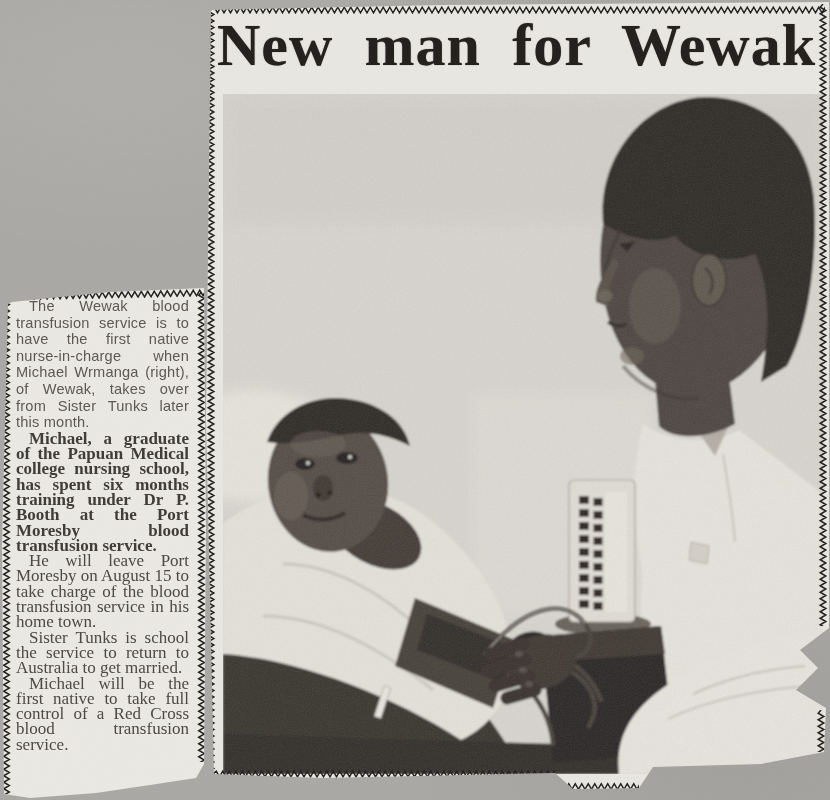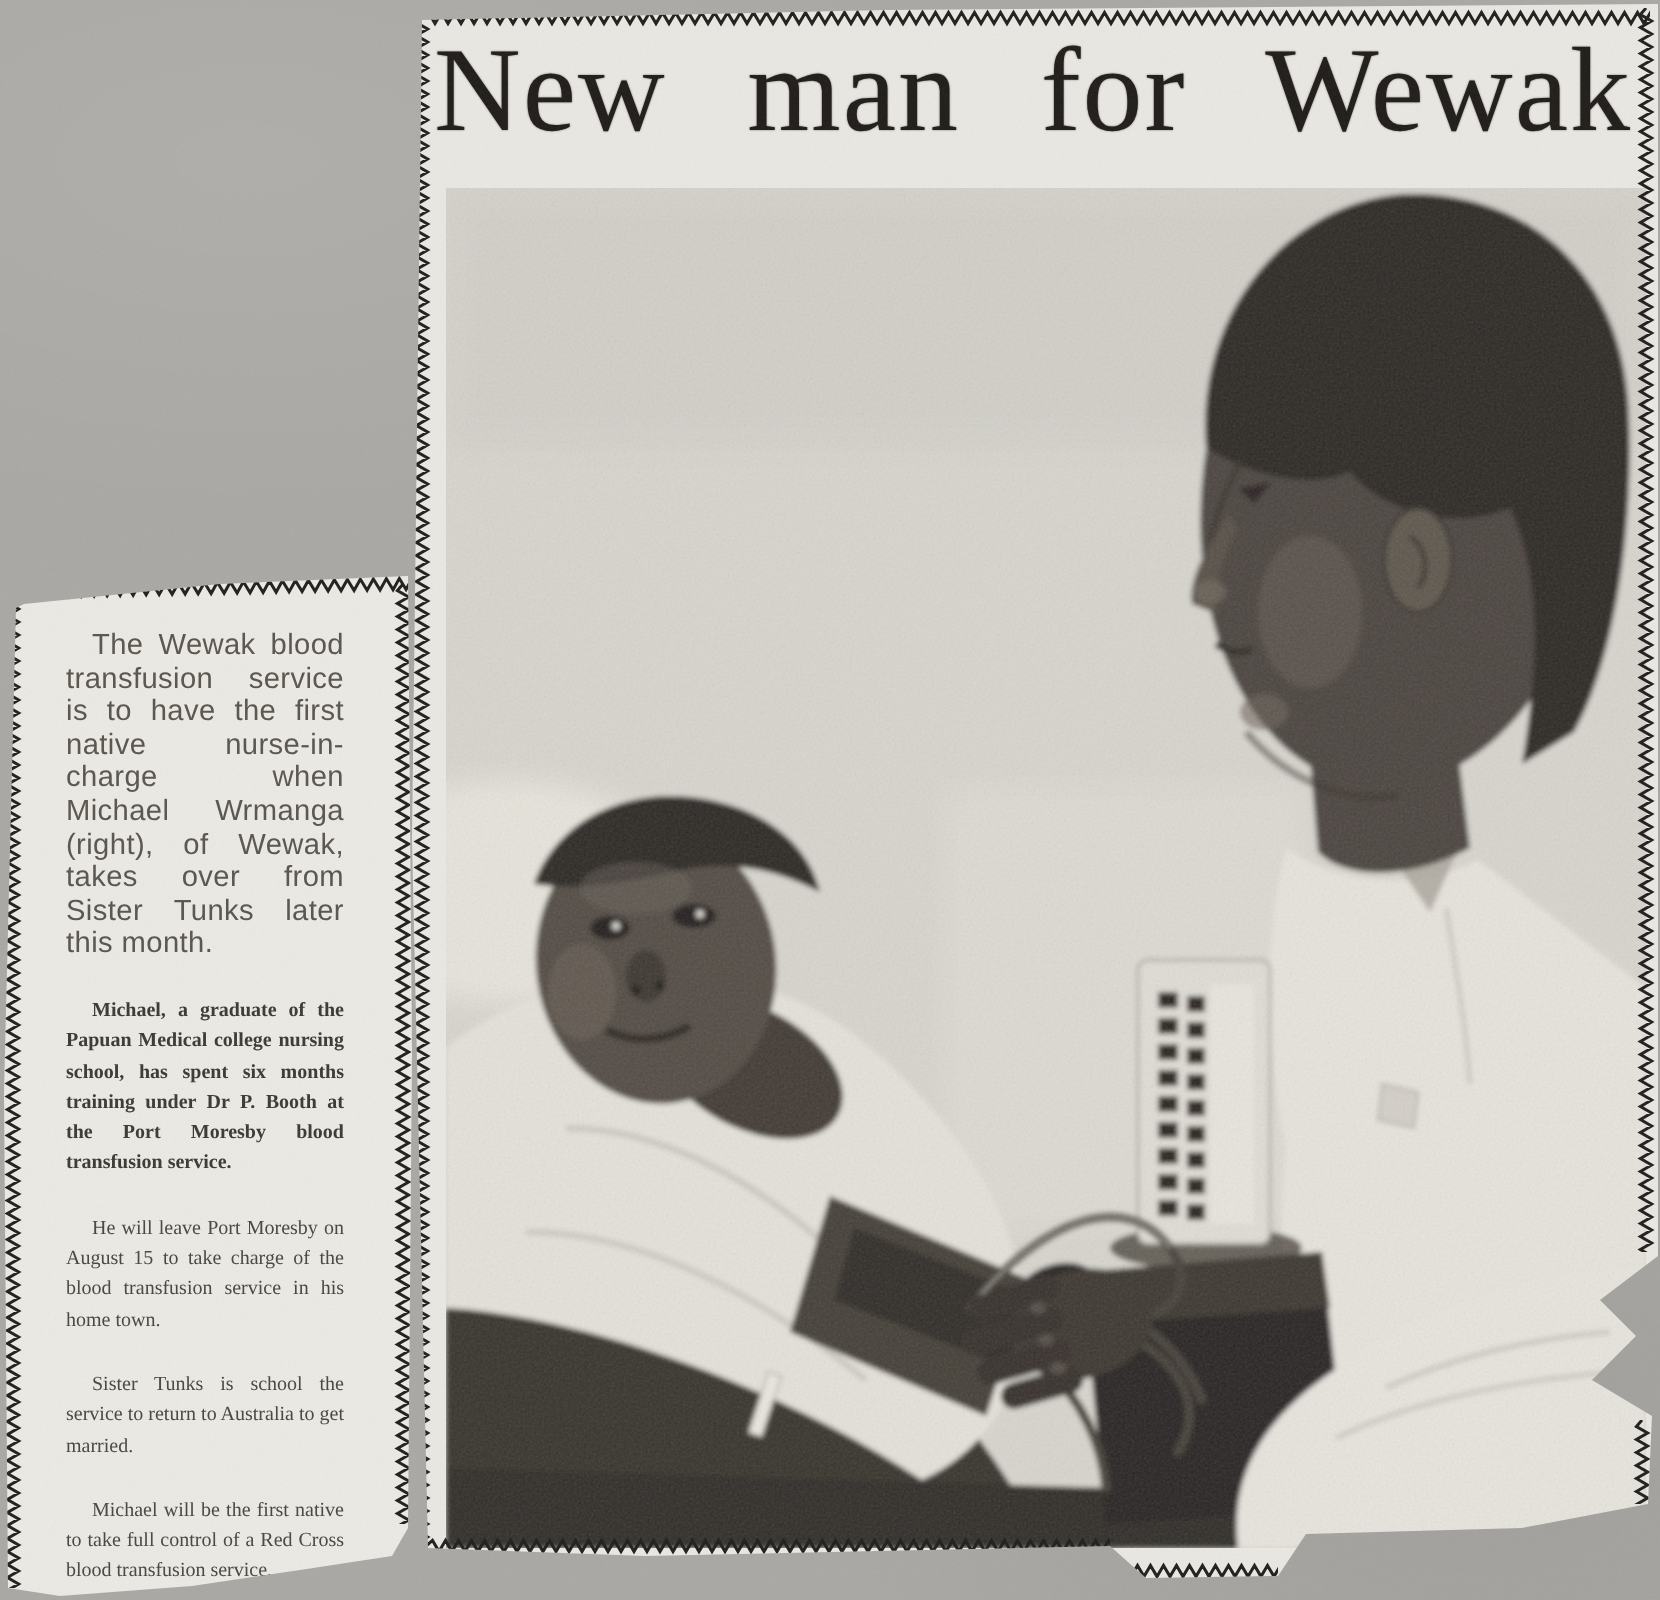--- a/index.html
+++ b/index.html
@@ -27,38 +27,38 @@
     left:0;top:286px;width:213px;height:514px;
     background:#ebe9e3;
     filter:drop-shadow(2px 2px 3px rgba(30,30,28,.28));
     clip-path:polygon(
       12px 16px, 110px 6px, 204px 2px, 206px 240px, 204px 478px,
       196px 492px, 150px 499px, 96px 507px, 30px 512px, 4px 508px, 2px 260px, 8px 18px
     );
   }
   .headline{
     margin:10px 14px 0 14px;height:80px;
-    font-family:"Liberation Serif", serif;font-weight:400;
+    font-family:"Liberation Serif", serif;font-weight:700;
     font-size:60px;line-height:70px;color:#201d1a;
     text-align:justify;text-align-last:justify;
     letter-spacing:1px;white-space:nowrap;overflow:hidden;
     text-shadow:0 0 1px rgba(32,29,26,.6);
   }
   .photo-frame{position:absolute;left:20px;top:94px;width:600px;height:680px;overflow:hidden;background:#d8d5ce;}
   .photo-frame svg{display:block;}
   .column-text{
     position:relative;padding:12px 24px 0 16px;
     color:#474440;text-align:justify;
   }
-  .column-text p{margin:17px;text-indent:13px;hyphens:auto;}
+  .column-text p{margin:0;text-indent:13px;hyphens:auto;}
   .para-lede{
     font-family:"Liberation Sans", sans-serif;
     font-size:14.6px;line-height:16.6px;color:#5a564f;letter-spacing:.2px;
   }
-  .para-serif{font-family:"Liberation Serif", serif;font-size:10px;line-height:15.3px;color:#4a4641;}
+  .para-serif{font-family:"Liberation Serif", serif;font-size:17px;line-height:15.3px;color:#4a4641;}
   .para-bold{font-weight:700;color:#3d3a35;}
   .zz{position:absolute;overflow:hidden;pointer-events:none;z-index:5;}
   .noise-overlay{position:absolute;left:0;top:0;z-index:9;pointer-events:none;opacity:.05;}
 </style>
 </head>
 <body>
 
 <div class="stage">
 
   <section class="clipping clip-main">

